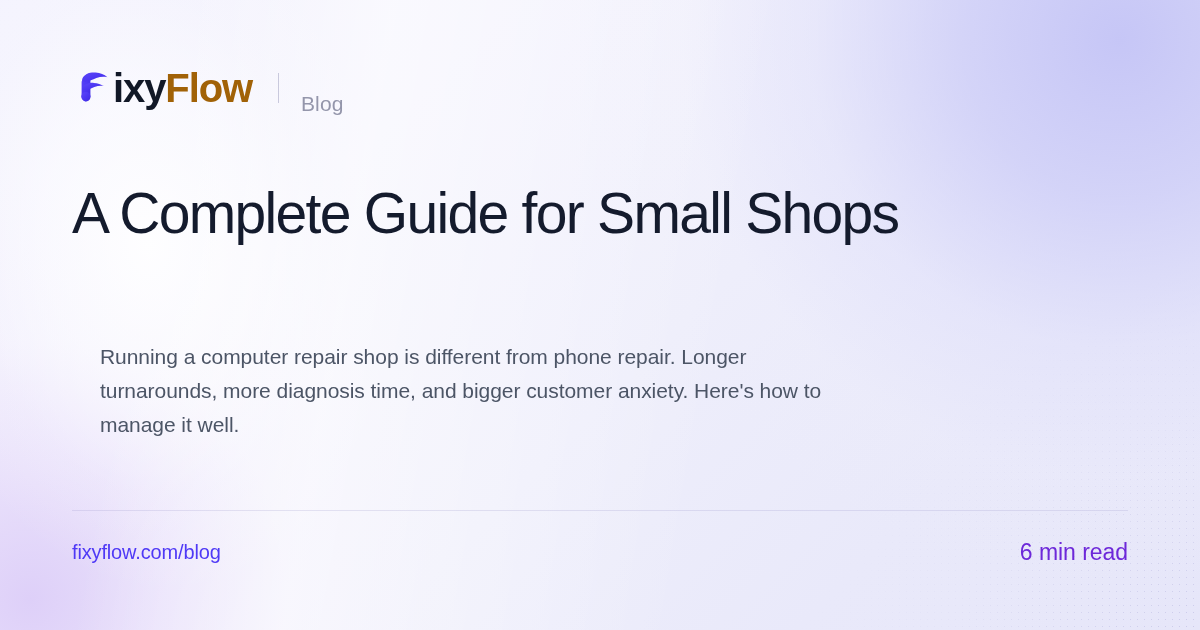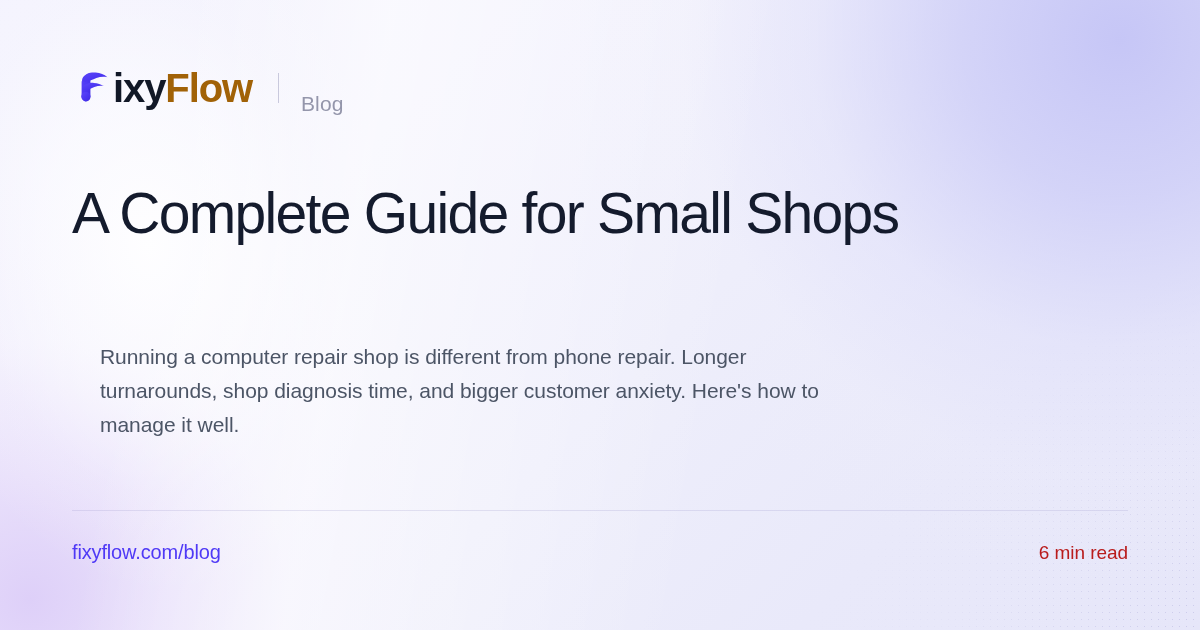--- a/index.html
+++ b/index.html
@@ -195,23 +195,23 @@
   #site-url {
     font-size:20px;
     font-weight:400;
     color:#4f39f6;
     letter-spacing:-0.15px;
     line-height:1;
     text-decoration:none;
   }
 
   #read-time {
-    font-size:19px;
-    font-weight:400;
-    color:#b91c1c;
+    font-size:23px;
+    font-weight:400;
+    color:#6d28d9;
     letter-spacing:-0.05px;
     line-height:1;
   }
 </style>
 </head>
 <body>
 
 <div id="card">
 
   <div class="bg-layer bg-base"></div>
@@ -254,21 +254,21 @@
 
       <span id="section-label">Blog</span>
     </div>
 
     <h1 id="headline">
       <span class="hl-line">A Complete Guide for Small Shops</span>
     </h1>
 
     <p id="description">
       <span class="desc-line">Running a computer repair shop is different  from phone repair. Longer</span>
-      <span class="desc-line">turnarounds, shop diagnosis time, and bigger customer  anxiety. Here's how to</span>
+      <span class="desc-line">turnarounds, more diagnosis time, and bigger customer  anxiety. Here's how to</span>
       <span class="desc-line">manage it well.</span>
     </p>
 
     <div id="footer-divider"></div>
 
     <div id="footer">
       <a id="site-url" href="#">fixyflow.com/blog</a>
       <span id="read-time">6 min read</span>
     </div>
 

